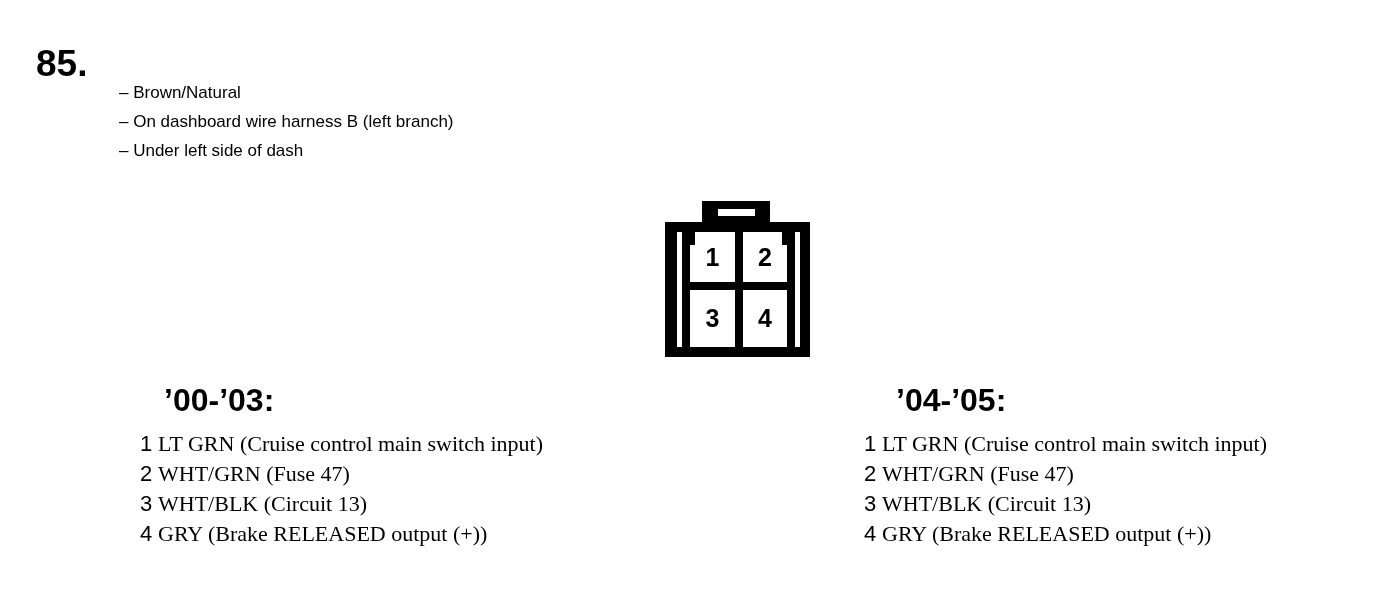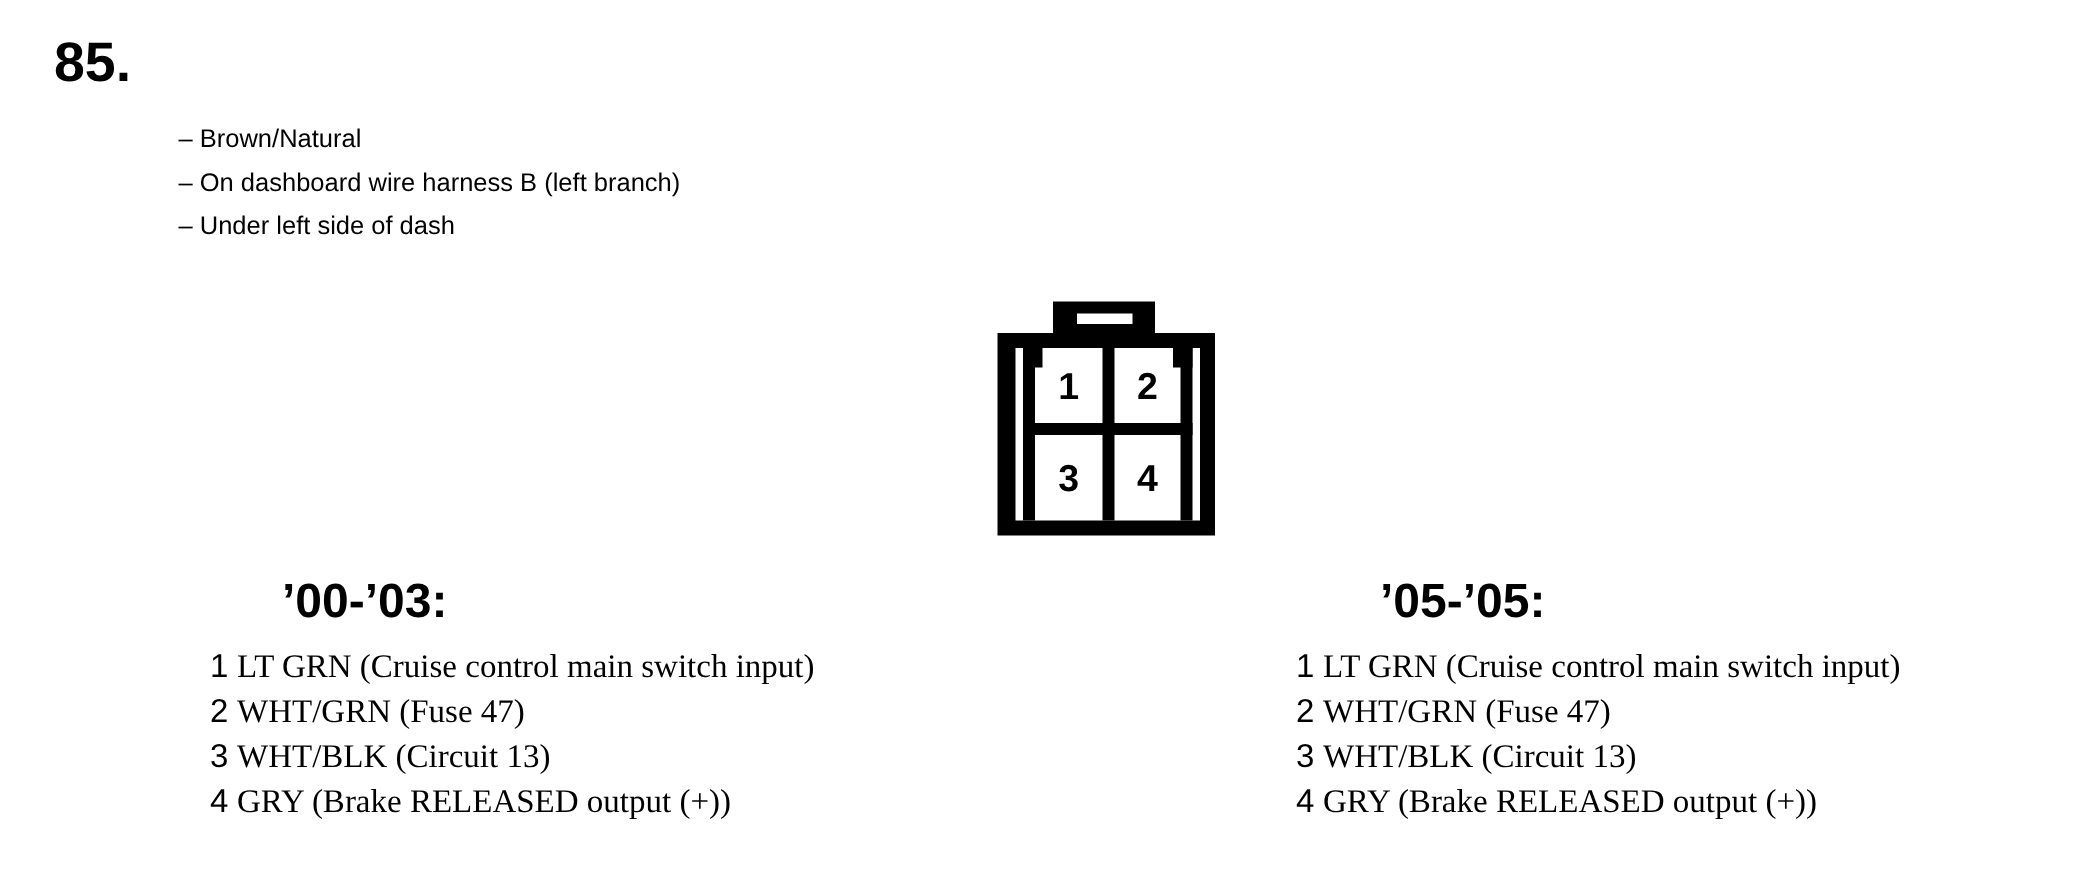--- a/index.html
+++ b/index.html
@@ -13,21 +13,21 @@
     position: relative;
     width: 1392px;
     height: 596px;
     background: #ffffff;
     overflow: hidden;
   }
   
   .item-number {
     position: absolute;
     left: 36px;
-    top: 20px;
+    top: 42px;
     font-size: 37px;
     font-weight: bold;
     line-height: 44px;
     white-space: nowrap;
   }
   .page-title {
     position: absolute;
     left: 127px;
     top: 26px;
     font-size: 37px;
@@ -62,21 +62,20 @@
     fill: #000000;
   }
   
   .year-heading {
     position: absolute;
     top: 382px;
     font-size: 32px;
     font-weight: bold;
     line-height: 36px;
     white-space: nowrap;
-    margin-left: 24px;
   }
   .year-heading.left  { left: 164px; }
   .year-heading.right { left: 896px; }
   
   .pin-list {
     position: absolute;
     top: 429px;
   }
   .pin-list.left  { left: 140px; }
   .pin-list.right { left: 864px; }
@@ -124,21 +123,21 @@
     </g>
     <g text-anchor="middle">
       <text x="48.5" y="68">1</text>
       <text x="101" y="68">2</text>
       <text x="48.5" y="129">3</text>
       <text x="101" y="129">4</text>
     </g>
   </svg>
 
   <div class="year-heading left">’00-’03:</div>
-  <div class="year-heading right">’05-’05:</div>
+  <div class="year-heading right">’04-’05:</div>
 
   <div class="pin-list left">
     <div class="pin-row">
       <span class="pin-num">1</span>
       <span class="pin-desc">LT GRN (Cruise control main switch input)</span>
     </div>
     <div class="pin-row">
       <span class="pin-num">2</span>
       <span class="pin-desc">WHT/GRN (Fuse 47)</span>
     </div>

